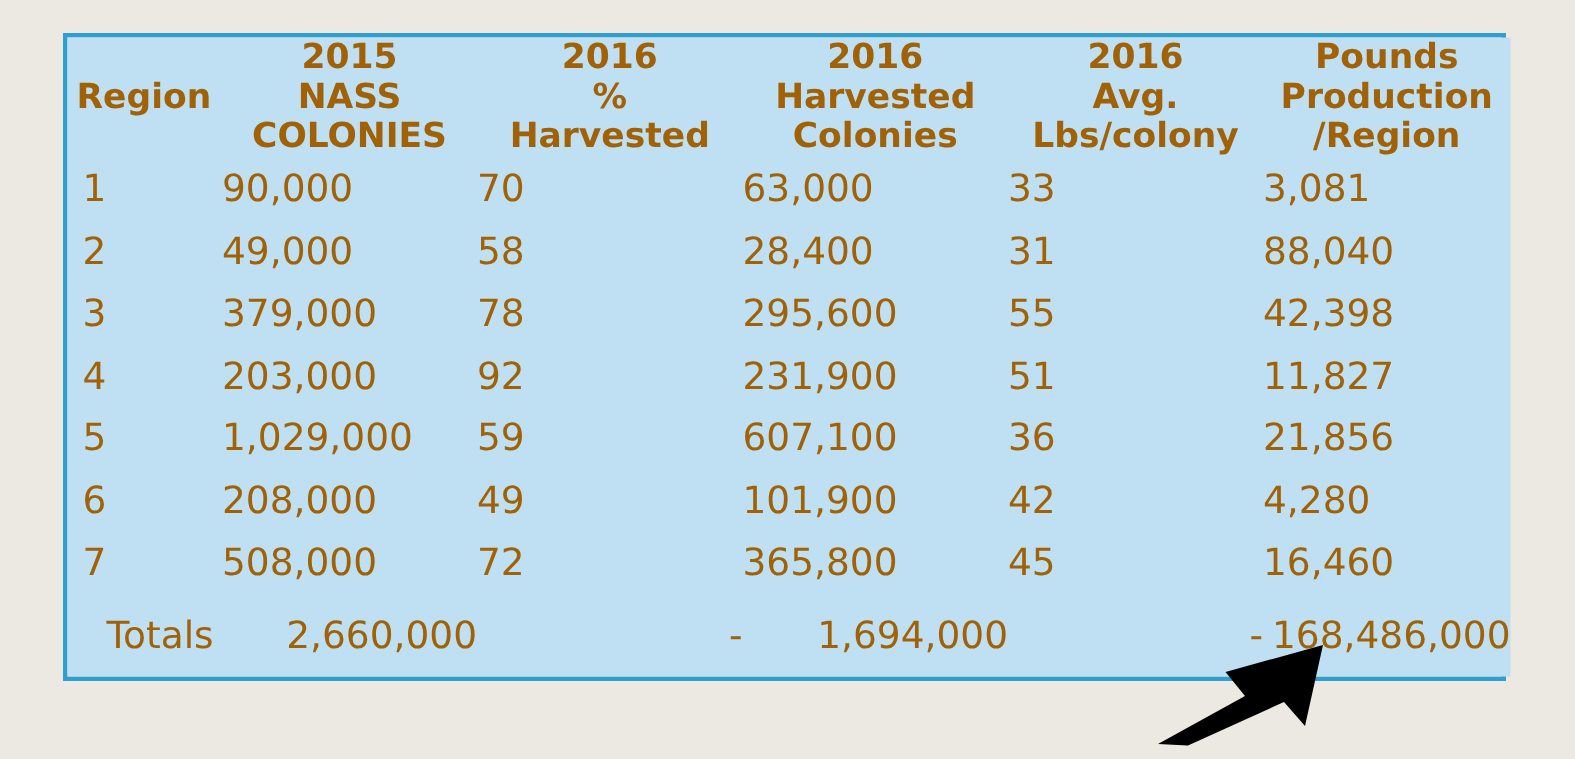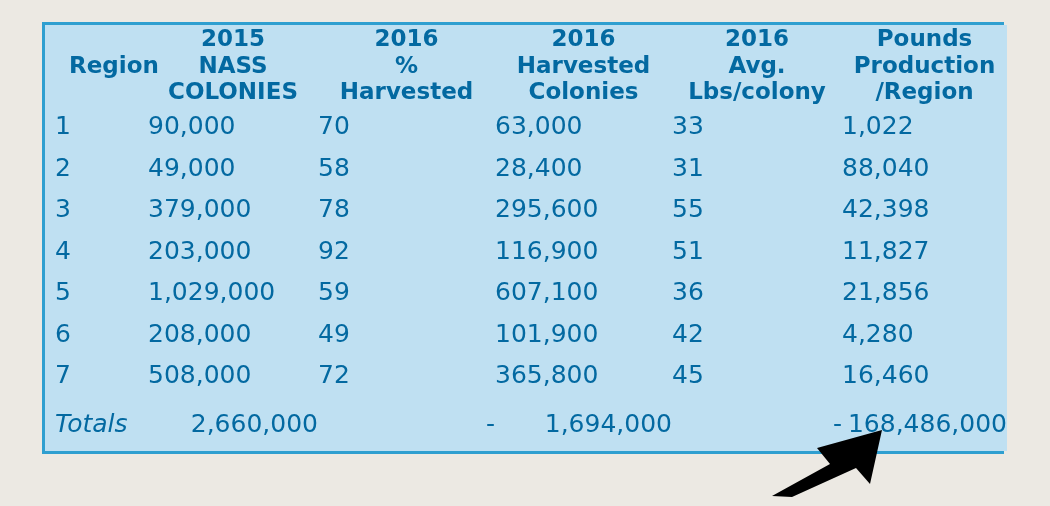--- a/index.html
+++ b/index.html
@@ -27,38 +27,38 @@
   table.honey {
     width: 100%;
     height: 100%;
     border-collapse: collapse;
     table-layout: fixed;
     background: #bfe0f2;
   }
   table.honey td, table.honey th {
     border: 0;
     padding: 0;
-    color: #0369a1;
+    color: #a16207;
   }
   
   .vsep {
     border-right: 2px solid #7f7f7f;
   }
   .head-row th {
     border-bottom: 2px solid #7f7f7f;
     font-weight: bold;
     font-size: 23px;
     line-height: 1.16;
     text-align: center;
     vertical-align: middle;
     padding: 6px 4px 8px 4px;
   }
   .head-row th.region-head {
     text-align: left;
-    padding-left: 24px;
+    padding-left: 6px;
     vertical-align: middle;
   }
   .data-row td {
     font-size: 25px;
     vertical-align: middle;
     height: 36px;
     padding: 0;
   }
   .data-row td.region-cell {
     text-align: left;
@@ -67,22 +67,21 @@
   }
   .totals-row td {
     font-size: 25px;
     text-align: right;
     vertical-align: middle;
     border-top: 2px solid #7f7f7f;
     height: 48px;
   }
   .totals-row td.region-cell {
     text-align: left;
-    padding-left: 10px;
-    font-style: italic;
+    padding-left: 26px;
   }
   .head-line { display: block; }
 
   
   col.c0 { width: 103px; }
   col.c1 { width: 170px; }
   col.c2 { width: 177px; }
   col.c3 { width: 177px; }
   col.c4 { width: 170px; }
   col.c5 { width: 165px; }
@@ -141,21 +140,21 @@
         </th>
       </tr>
     </thead>
     <tbody>
       <tr class="data-row">
         <td class="region-cell vsep">1</td>
         <td class="vsep">90,000</td>
         <td class="vsep">70</td>
         <td class="vsep">63,000</td>
         <td class="vsep">33</td>
-        <td>1,022</td>
+        <td>3,081</td>
       </tr>
       <tr class="data-row">
         <td class="region-cell vsep">2</td>
         <td class="vsep">49,000</td>
         <td class="vsep">58</td>
         <td class="vsep">28,400</td>
         <td class="vsep">31</td>
         <td>88,040</td>
       </tr>
       <tr class="data-row">
@@ -163,21 +162,21 @@
         <td class="vsep">379,000</td>
         <td class="vsep">78</td>
         <td class="vsep">295,600</td>
         <td class="vsep">55</td>
         <td>42,398</td>
       </tr>
       <tr class="data-row">
         <td class="region-cell vsep">4</td>
         <td class="vsep">203,000</td>
         <td class="vsep">92</td>
-        <td class="vsep">116,900</td>
+        <td class="vsep">231,900</td>
         <td class="vsep">51</td>
         <td>11,827</td>
       </tr>
       <tr class="data-row">
         <td class="region-cell vsep">5</td>
         <td class="vsep">1,029,000</td>
         <td class="vsep">59</td>
         <td class="vsep">607,100</td>
         <td class="vsep">36</td>
         <td>21,856</td>

